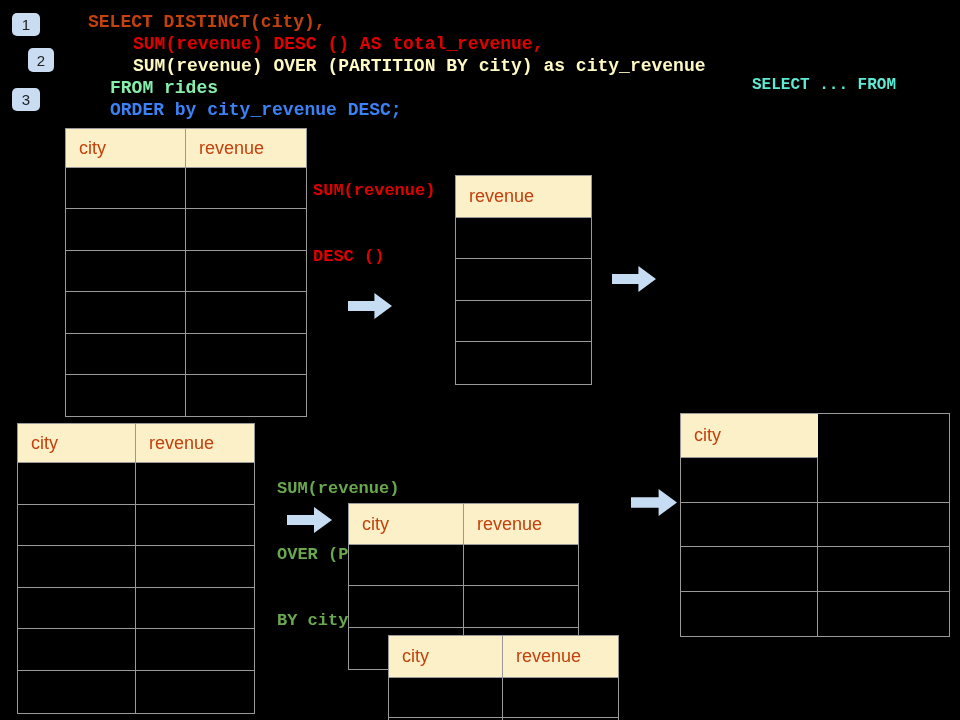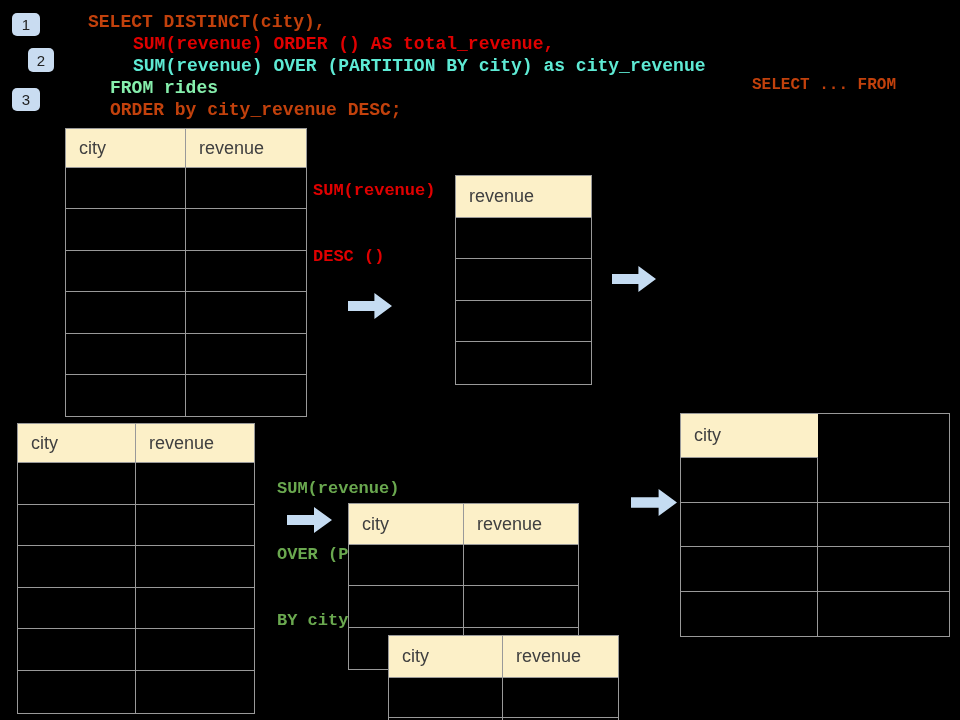--- a/index.html
+++ b/index.html
@@ -32,21 +32,21 @@
   #side-note{left:752px;top:35px;font-size:16px;line-height:20px;}
   #label-total{left:313px;top:136px;font-size:17px;line-height:22px;}
   #label-partition{left:277px;top:434px;font-size:17px;line-height:22px;}
   
   .tbl{position:absolute;border:1px solid var(--tbl-border,#999);background:#000;}
   .tr{display:flex;}
   .cell{box-sizing:border-box;border-right:1px solid var(--tbl-border,#999);border-bottom:1px solid var(--tbl-border,#999);}
   .tr .cell:last-child{border-right:none;}
   .tbl .tr:last-child .cell{border-bottom:none;}
   .th{
-    background:var(--header-fill,#FCF0C8);color:#404040;
+    background:var(--header-fill,#FCF0C8);color:#c2410c;
     font:18px "Liberation Sans",sans-serif;
     display:flex;align-items:center;padding-left:13px;
   }
   .td{background:#000;}
 
   #tbl-rides-top{left:65px;top:128px;width:240px;}
   #tbl-rides-top .head{height:39px;} #tbl-rides-top .body{height:41.4px;}
   #tbl-rides-top .c0{width:120px;} #tbl-rides-top .c1{flex:1;}
 
   #tbl-total{left:455px;top:175px;width:135px;}
@@ -79,26 +79,26 @@
   #arrow-4{left:631px;top:489px;width:46px;height:27px;}
 </style>
 </head>
 <body>
 
 <div class="badge" id="badge-1">1</div>
 <div class="badge" id="badge-2">2</div>
 <div class="badge" id="badge-3">3</div>
 
 <div class="code-line" id="sql-1" style="color: #c2410c;">SELECT DISTINCT(city),</div>
-<div class="code-line" id="sql-2" style="color: rgb(224, 0, 0);">SUM(revenue) ORDER () AS total_revenue,</div>
-<div class="code-line" id="sql-3" style="color: #5eead4; text-align: right;">SUM(revenue) OVER (PARTITION BY city) as city_revenue</div>
+<div class="code-line" id="sql-2" style="color: rgb(224, 0, 0);">SUM(revenue) DESC () AS total_revenue,</div>
+<div class="code-line" id="sql-3" style="color: #fef9c3; text-align: right;">SUM(revenue) OVER (PARTITION BY city) as city_revenue</div>
 <div class="code-line" id="sql-4" style="color: #86efac;">FROM rides</div>
-<div class="code-line" id="sql-5" style="color: #c2410c;">ORDER by city_revenue DESC;</div>
-
-<div class="mono-block" id="side-note" style="color: #c2410c;">
+<div class="code-line" id="sql-5" style="color: #3b82f6;">ORDER by city_revenue DESC;</div>
+
+<div class="mono-block" id="side-note" style="color: #5eead4;">
   <div>SELECT ... FROM</div>
 </div>
 
 <div class="mono-block" id="label-total" style="color: rgb(224, 0, 0);">
   <div>SUM(revenue)</div>
   <div>DESC ()</div>
 </div>
 
 <div class="mono-block" id="label-partition" style="color: rgb(106, 168, 79);">
   <div>SUM(revenue)</div>

